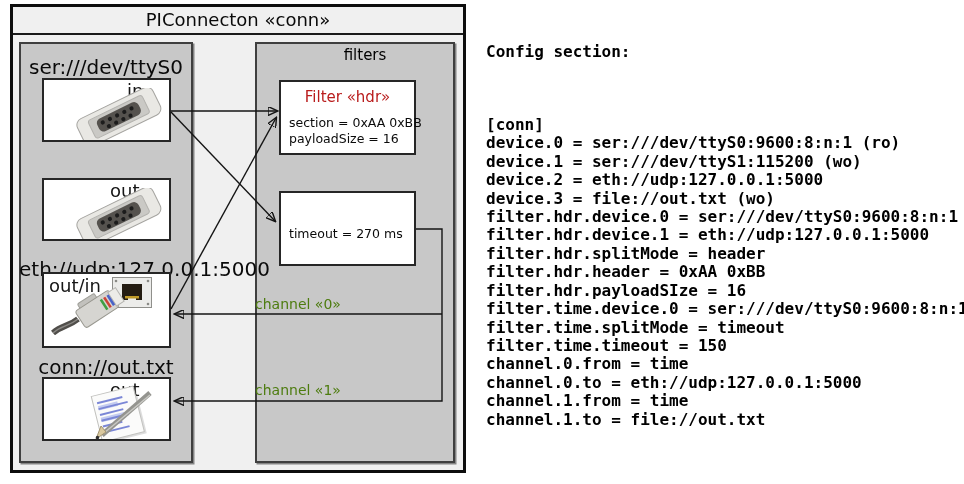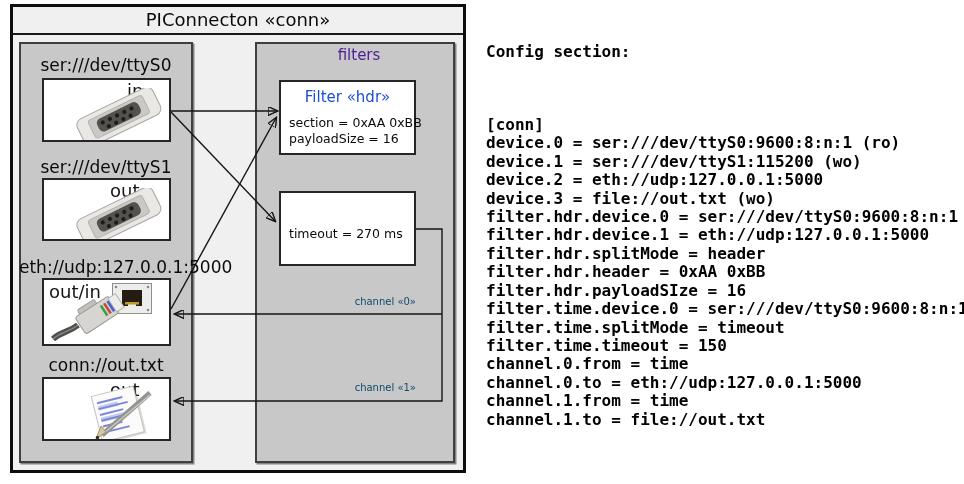--- a/index.html
+++ b/index.html
@@ -10,52 +10,52 @@
   .outer-box{position:absolute;left:10px;top:4px;width:456px;height:469px;
              box-sizing:border-box;border:3px solid #0d0d0d;background:#f0f0f0;}
   .title-bar{height:26px;border-bottom:2px solid #1a1a1a;line-height:26px;
              text-align:center;font-size:18px;color:#0a0a0a;}
 
   
   .panel{position:absolute;box-sizing:border-box;background:#c8c8c8;
          border:2px solid #3f3f3f;box-shadow:1.5px 1.5px 0 rgba(0,0,0,.45);}
   .devices-panel{left:19px;top:42px;width:174px;height:421px;}
   .filters-panel{left:255px;top:42px;width:200px;height:421px;}
-  .filters-title{position:absolute;left:259px;top:46px;width:200px;text-align:center;
-                 font-size:15px;color:#4c1d95;}
+  .filters-title{position:absolute;left:265px;top:46px;width:200px;text-align:center;
+                 font-size:15px;color:#000000;}
 
   
   .dev-label{position:absolute;left:19px;width:174px;text-align:center;
-             font-size:17px;color:#0a0a0a;white-space:nowrap;}
+             font-size:20px;color:#0a0a0a;white-space:nowrap;}
   .dev-box{position:absolute;left:42px;width:129px;box-sizing:border-box;
            background:#fff;border:2px solid #262626;overflow:hidden;}
   .lab0{top:55px}.lab1{top:157px}.lab2{top:257px}.lab3{top:355px}
   .box0{top:78px;height:64px}.box1{top:178px;height:63px}
-  .box2{top:278px;height:68px}.box3{top:377px;height:64px}
+  .box2{top:272px;height:76px}.box3{top:377px;height:64px}
   .dir{position:absolute;font-size:18px;color:#161616;}
   .dir-in{left:83px;top:0px}.dir-out{left:66px;top:0px}
   .dir-ethio{left:5px;top:1px}.dir-fout{left:66px;top:0px}
   .icon-svg{position:absolute;}
   .serial-pos{left:24px;top:8px}
   .port-pos{left:68px;top:3px}
   .plug-pos{left:4px;top:13px}
   .note-pos{left:22px;top:4px}
 
   
   .filter-box{position:absolute;left:279px;width:137px;height:75px;box-sizing:border-box;
               background:#fff;border:2px solid #262626;}
   .fb0{top:80px}.fb1{top:191px}
   .filter-title{position:absolute;left:0;top:6px;width:100%;text-align:center;
-                font-size:15px;color:#1d4ed8;}
+                font-size:15px;color:#b91c1c;}
   .filter-attrs{position:absolute;left:8px;top:33px;font-size:12.5px;
                 line-height:16px;color:#0a0a0a;white-space:nowrap;}
 
   
-  .chan-label{position:absolute;left:255px;width:161px;text-align:right;
-              font-size:10px;color:#0c4a6e;}
+  .chan-label{position:absolute;left:255px;width:161px;text-align:left;
+              font-size:14px;color:#4d7c0f;}
   .ch0{top:296px}.ch1{top:382px}
 
   
   .overlay{position:absolute;left:0;top:0;z-index:5;pointer-events:none;}
   .overlay line,.overlay path{stroke:#141414;stroke-width:1.4;fill:none;}
 
   
   .config{position:absolute;left:486px;top:6px;
           font-family:"DejaVu Sans Mono",monospace;font-weight:bold;
           font-size:16px;line-height:18.4px;color:#000;white-space:pre;}
@@ -92,21 +92,20 @@
           <circle cx="37" cy="33" r="2.1"></circle>
             <circle cx="45" cy="33" r="2.1"></circle>
             <circle cx="53" cy="33" r="2.1"></circle>
             <circle cx="61" cy="33" r="2.1"></circle>
         </g>
         <circle cx="14" cy="40" r="2.4" fill="#73726e"></circle>
       </g>
     </svg>
   </div>
 
-  <div class="dev-label lab1">ser:///dev/ttyS1</div>
   <div class="dev-box box1">
     <span class="dir dir-out">out</span>
     <svg class="icon-svg serial-pos" width="100" height="54" viewBox="0 0 100 54">
       <g transform="rotate(-26 50 27)">
         <path d="M26,44 L15,55" stroke="#b7b6b2" stroke-width="7"></path>
         <rect x="8" y="14" width="84" height="30" rx="7" fill="#e9e8e4" stroke="#a5a4a0"></rect>
         <rect x="20" y="19" width="60" height="20" rx="3" fill="#cac9c5" stroke="#b3b2ae"></rect>
         <rect x="27" y="22" width="46" height="14" rx="5" fill="#55524e"></rect>
         <g fill="#1c1c1c">
           <circle cx="33" cy="27" r="2.1"></circle>

